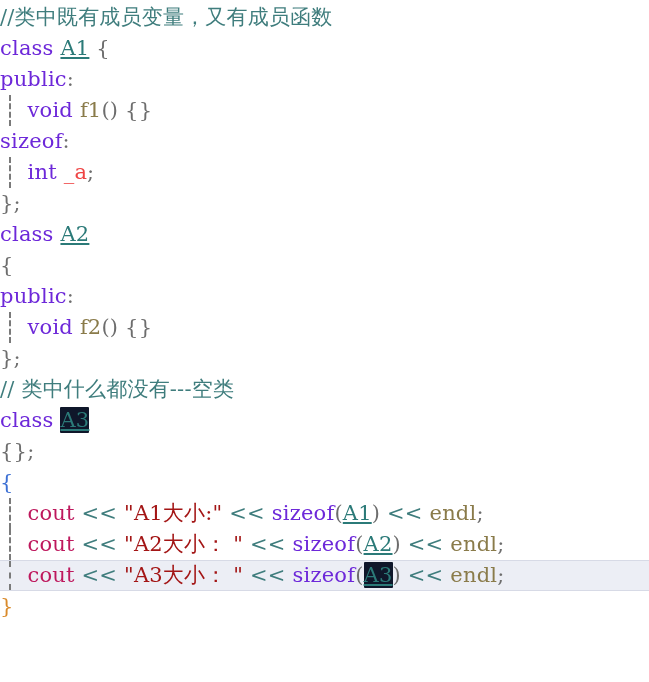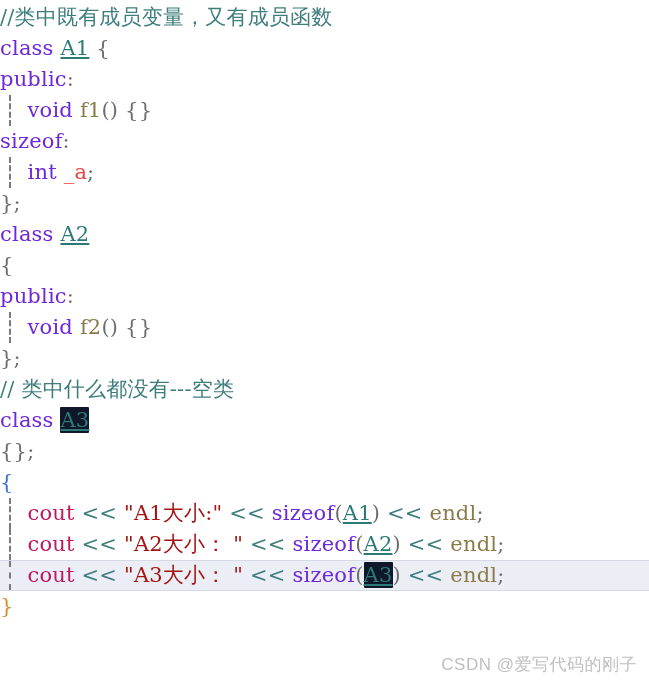--- a/index.html
+++ b/index.html
@@ -109,14 +109,13 @@
       <div class="line"><span class="pun">}</span><span class="pun">;</span></div>
       <div class="line"><span class="cmt">// 类中什么都没有---空类</span></div>
       <div class="line"><span class="kw">class</span><span class="plain"> </span><span class="type sel">A3</span></div>
       <div class="line"><span class="pun">{}</span><span class="pun">;</span></div>
       <div class="line"><span class="brace-b">{</span></div>
       <div class="line guide"><span class="plain">    </span><span class="id">cout</span><span class="plain"> </span><span class="op">&lt;&lt;</span><span class="plain"> </span><span class="str">"A1大小:"</span><span class="plain"> </span><span class="op">&lt;&lt;</span><span class="plain"> </span><span class="kw">sizeof</span><span class="pun">(</span><span class="type">A1</span><span class="pun">)</span><span class="plain"> </span><span class="op">&lt;&lt;</span><span class="plain"> </span><span class="fn">endl</span><span class="pun">;</span></div>
       <div class="line guide"><span class="plain">    </span><span class="id">cout</span><span class="plain"> </span><span class="op">&lt;&lt;</span><span class="plain"> </span><span class="str">"A2大小： "</span><span class="plain"> </span><span class="op">&lt;&lt;</span><span class="plain"> </span><span class="kw">sizeof</span><span class="pun">(</span><span class="type">A2</span><span class="pun">)</span><span class="plain"> </span><span class="op">&lt;&lt;</span><span class="plain"> </span><span class="fn">endl</span><span class="pun">;</span></div>
       <div class="line guide current"><span class="plain">    </span><span class="id">cout</span><span class="plain"> </span><span class="op">&lt;&lt;</span><span class="plain"> </span><span class="str">"A3大小： "</span><span class="plain"> </span><span class="op">&lt;&lt;</span><span class="plain"> </span><span class="kw">sizeof</span><span class="pun">(</span><span class="type sel">A3</span><span class="pun">)</span><span class="plain"> </span><span class="op">&lt;&lt;</span><span class="plain"> </span><span class="fn">endl</span><span class="pun">;</span></div>
       <div class="line"><span class="brace-o">}</span></div>
     </div>
-  <div class="watermark">CSDN @爱写代码的刚子</div>
 </div>
 
 </body></html>

